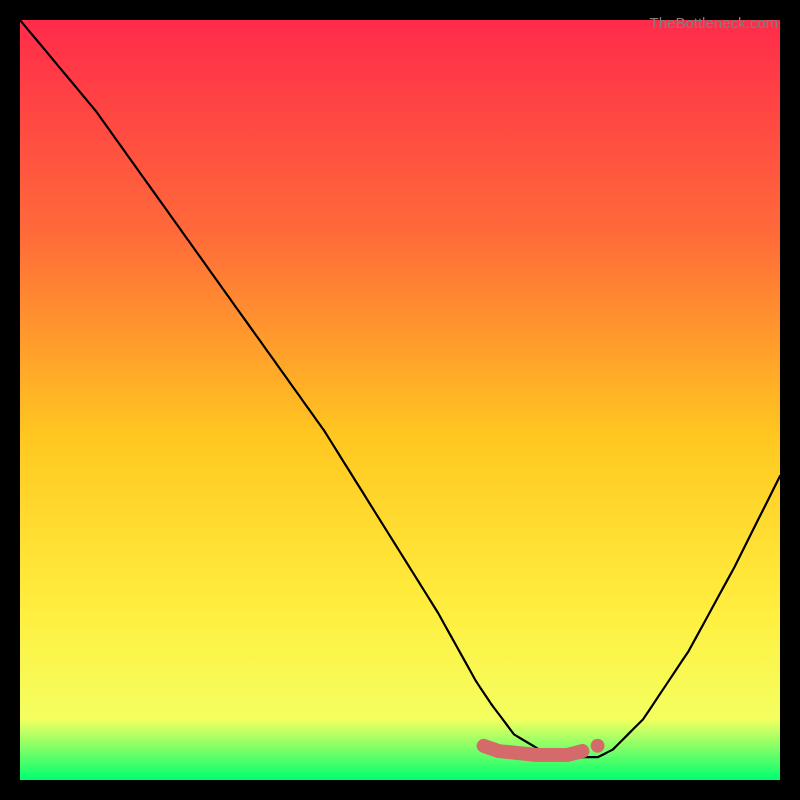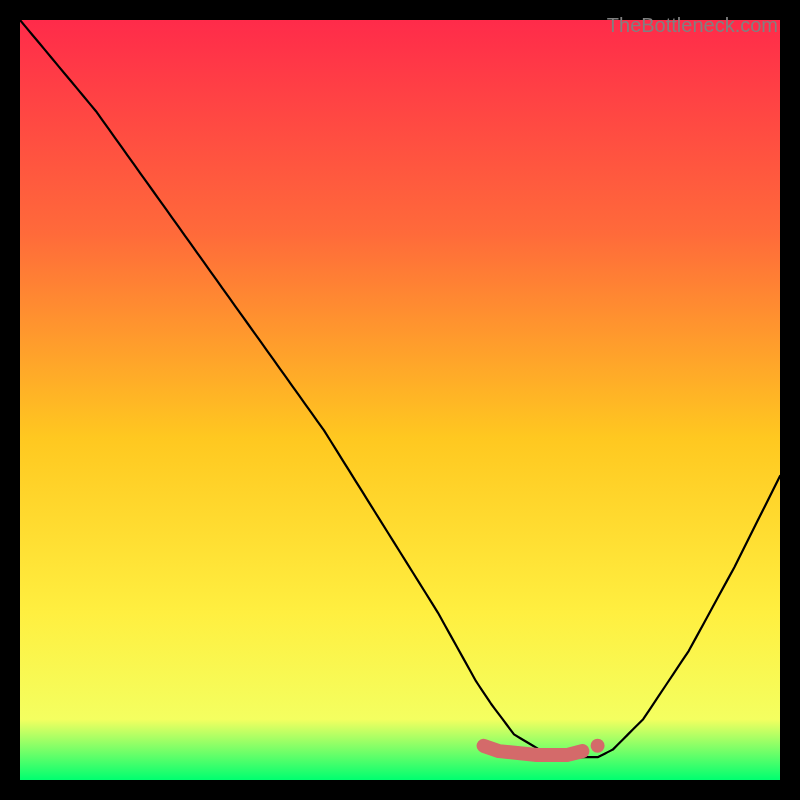--- a/index.html
+++ b/index.html
@@ -24,21 +24,21 @@
     left: 10px;
     top: 10px;
     width: 760px;
     height: 760px;
   }
   .watermark {
     position: absolute;
     top: 4px;
     right: 12px;
     color: #808080;
-    font-size: 20px;
+    font-size: 15px;
     letter-spacing: 0px;
     font-weight: 500;
     z-index: 5;
   }
 </style>
 </head>
 <body>
 
 <div class="frame">
   <div class="plot-area">

